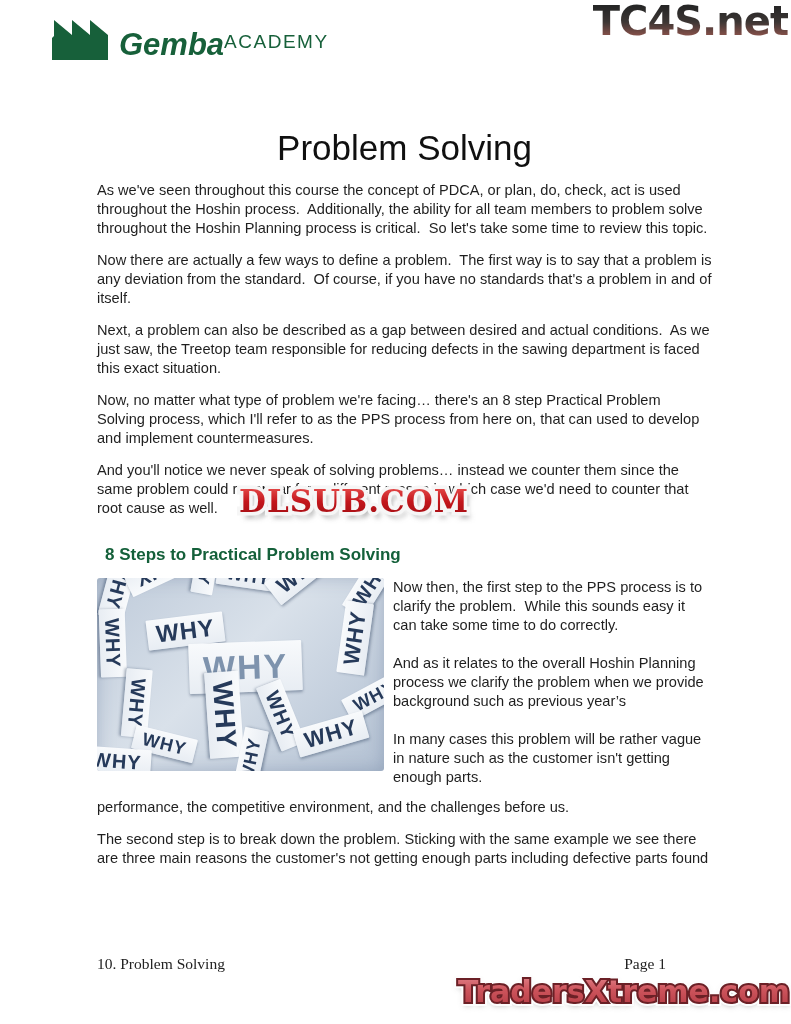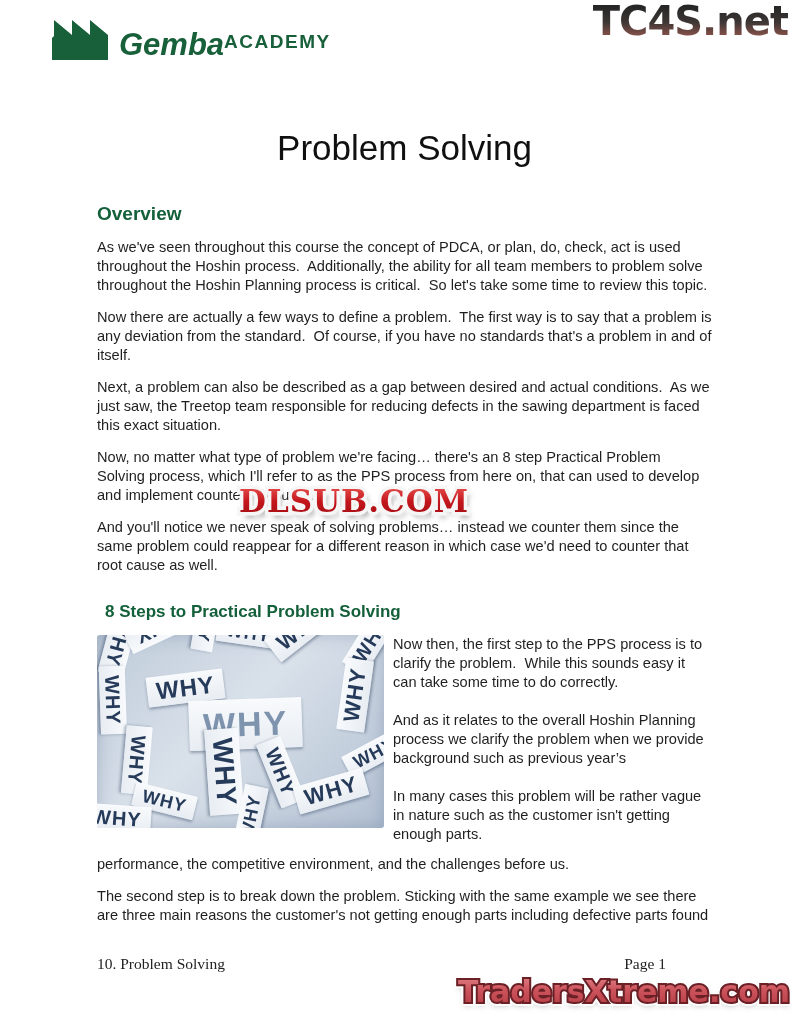--- a/index.html
+++ b/index.html
@@ -18,21 +18,21 @@
     position:absolute;left:52px;top:8px;
     display:flex;align-items:flex-end;gap:9px;
   }
   .logo-icon svg{display:block;}
   .logo-text{display:flex;flex-direction:row;line-height:1;}
   .logo-brand{
     font-size:31px;font-weight:bold;font-style:italic;
     color:#17603A;letter-spacing:0px;
   }
   .logo-sub{
-    font-size:19px;font-weight:bold;color:#17603A;
+    font-size:19px;font-weight:normal;color:#17603A;
     letter-spacing:1.5px;margin-top:3px;text-align:right;
   }
   .wm-top{
     position:absolute;right:3px;top:-2px;
     font-family:"DejaVu Sans", sans-serif;
     font-weight:bold;font-size:40px;letter-spacing:-1px;
     background:linear-gradient(180deg,#262626 18%,#3c3634 52%,#95564e 88%);
     -webkit-background-clip:text;background-clip:text;color:transparent;
     filter:blur(.3px);
   }
@@ -140,21 +140,20 @@
       <span class="logo-sub">ACADEMY</span>
     </span>
   </div>
 
   <div class="wm-top">TC4S.net</div>
 
   <div class="content">
 
     <h1 class="doc-title">Problem Solving</h1>
 
-    <h2 class="h-green h-overview">Overview</h2>
 
     <p class="para first">As we've seen throughout this course the concept of PDCA, or plan, do, check, act is used throughout the Hoshin process.  Additionally, the ability for all team members to problem solve throughout the Hoshin Planning process is critical.  So let's take some time to review this topic.</p>
     <p class="para">Now there are actually a few ways to define a problem.  The first way is to say that a problem is any deviation from the standard.  Of course, if you have no standards that's a problem in and of itself.</p>
     <p class="para">Next, a problem can also be described as a gap between desired and actual conditions.  As we just saw, the Treetop team responsible for reducing defects in the sawing department is faced this exact situation.</p>
     <p class="para">Now, no matter what type of problem we're facing… there's an 8 step Practical Problem Solving process, which I'll refer to as the PPS process from here on, that can used to develop and implement countermeasures.</p>
     <p class="para">And you'll notice we never speak of solving problems… instead we counter them since the same problem could reappear for a different reason in which case we'd need to counter that root cause as well.</p>
 
     <h2 class="h-green h-steps">8 Steps to Practical Problem Solving</h2>
 
     <div class="steps-row">

